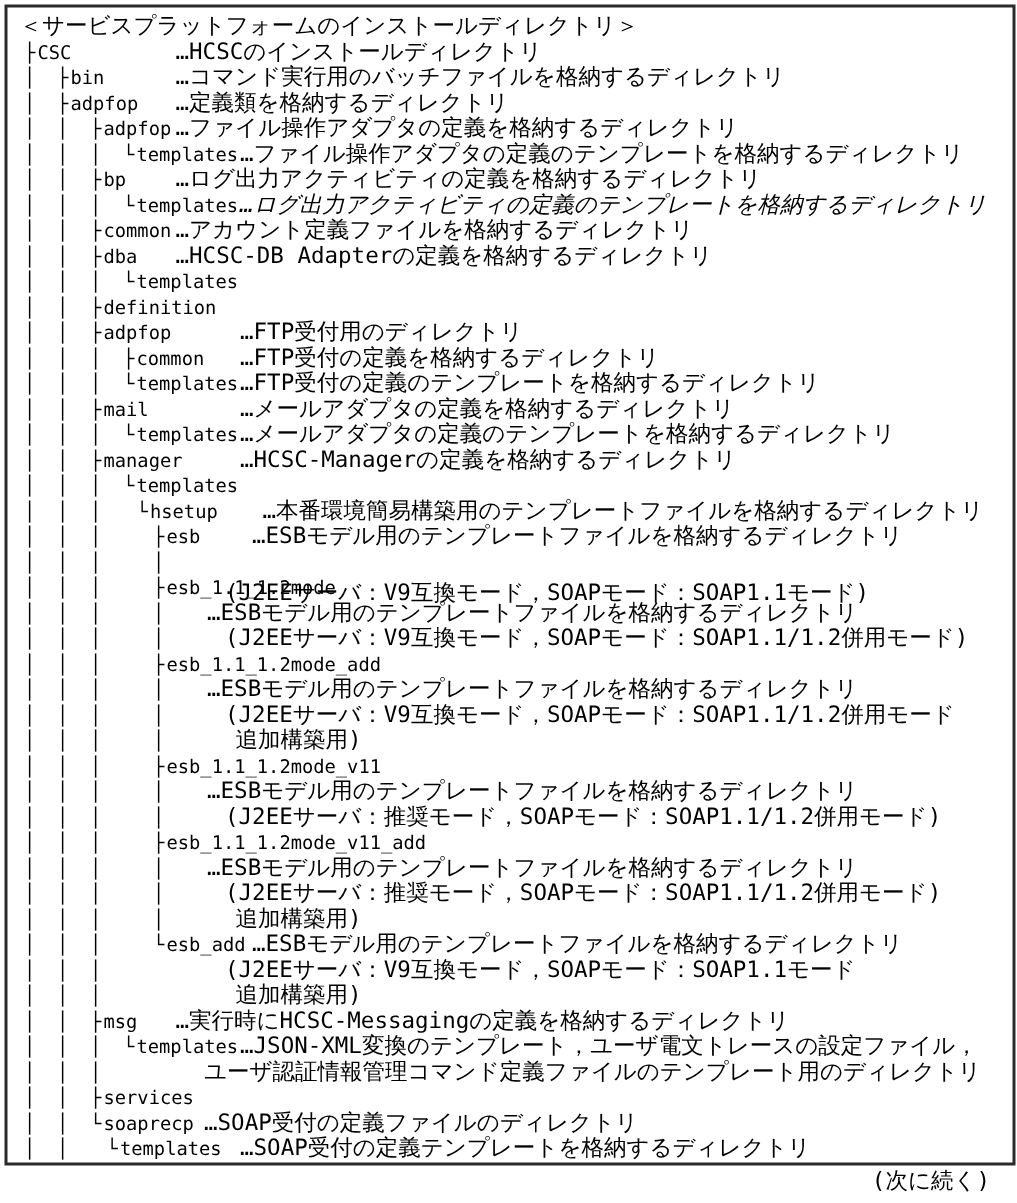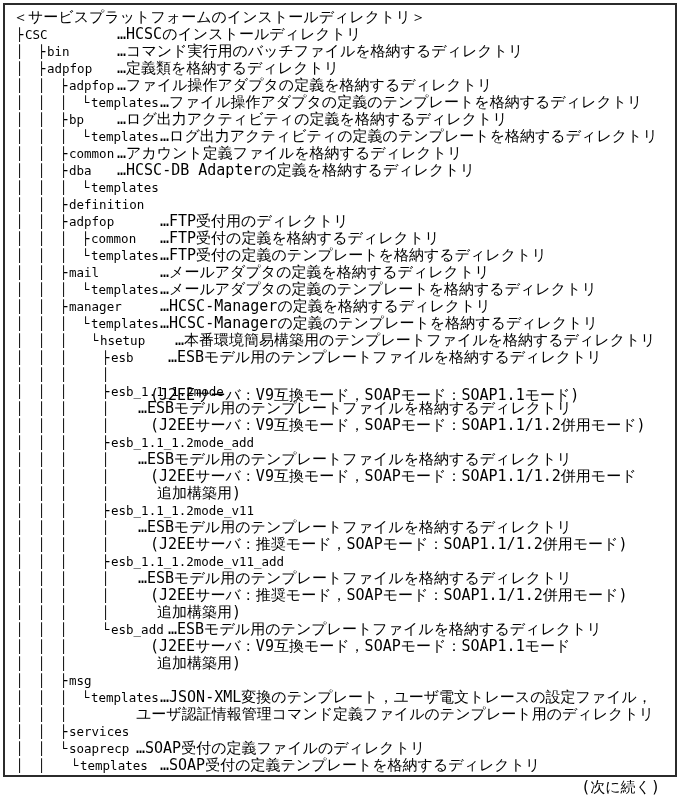--- a/index.html
+++ b/index.html
@@ -60,21 +60,21 @@
         <span class="glyph" style="left: 55px;">├</span>
         <span class="dirname" style="left: 64px;">bp</span>
         <span class="desc" style="left: 112px;">…ログ出力アクティビティの定義を格納するディレクトリ</span>
       </div>
       <div class="tree-line" style="top: 123px;">
         <span class="glyph" style="left: 11px;">│</span>
         <span class="glyph" style="left: 33px;">│</span>
         <span class="glyph" style="left: 55px;">│</span>
         <span class="glyph" style="left: 77px;">└</span>
         <span class="dirname" style="left: 86px;">templates</span>
-        <span class="desc" style="left: 155px;">…ログ出力アクティビティの定義のテンプレートを格納するディレクトリ</span>
+        <span class="desc" style="left: 155px; font-style: italic;">…ログ出力アクティビティの定義のテンプレートを格納するディレクトリ</span>
       </div>
       <div class="tree-line" style="top: 140px;">
         <span class="glyph" style="left: 11px;">│</span>
         <span class="glyph" style="left: 33px;">│</span>
         <span class="glyph" style="left: 55px;">├</span>
         <span class="dirname" style="left: 64px;">common</span>
         <span class="desc" style="left: 112px;">…アカウント定義ファイルを格納するディレクトリ</span>
       </div>
       <div class="tree-line" style="top: 157px;">
         <span class="glyph" style="left: 11px;">│</span>
@@ -140,21 +140,20 @@
         <span class="glyph" style="left: 55px;">├</span>
         <span class="dirname" style="left: 64px;">manager</span>
         <span class="desc" style="left: 155px;">…HCSC-Managerの定義を格納するディレクトリ</span>
       </div>
       <div class="tree-line" style="top: 310px;">
         <span class="glyph" style="left: 11px;">│</span>
         <span class="glyph" style="left: 33px;">│</span>
         <span class="glyph" style="left: 55px;">│</span>
         <span class="glyph" style="left: 77px;">└</span>
         <span class="dirname" style="left: 86px;">templates</span>
-        <span class="desc" style="left: 155px;">…HCSC-Managerの定義のテンプレートを格納するディレクトリ</span>
       </div>
       <div class="tree-line" style="top: 327px;">
         <span class="glyph" style="left: 11px;">│</span>
         <span class="glyph" style="left: 33px;">│</span>
         <span class="glyph" style="left: 55px;">│</span>
         <span class="glyph" style="left: 86px;">└</span>
         <span class="dirname" style="left: 95px;">hsetup</span>
         <span class="desc" style="left: 170px;">…本番環境簡易構築用のテンプレートファイルを格納するディレクトリ</span>
       </div>
       <div class="tree-line" style="top: 344px;">
@@ -288,20 +287,21 @@
         <span class="glyph" style="left: 11px;">│</span>
         <span class="glyph" style="left: 33px;">│</span>
         <span class="glyph" style="left: 55px;">│</span>
         <span class="desc" style="left: 152px;">追加構築用)</span>
       </div>
       <div class="tree-line" style="top: 667px;">
         <span class="glyph" style="left: 11px;">│</span>
         <span class="glyph" style="left: 33px;">│</span>
         <span class="glyph" style="left: 55px;">├</span>
         <span class="dirname" style="left: 64px;">msg</span>
+        <span class="desc" style="left: 112px;">…実行時にHCSC-Messagingの定義を格納するディレクトリ</span>
       </div>
       <div class="tree-line" style="top: 684px;">
         <span class="glyph" style="left: 11px;">│</span>
         <span class="glyph" style="left: 33px;">│</span>
         <span class="glyph" style="left: 55px;">│</span>
         <span class="glyph" style="left: 77px;">└</span>
         <span class="dirname" style="left: 86px;">templates</span>
         <span class="desc" style="left: 155px;">…JSON-XML変換のテンプレート，ユーザ電文トレースの設定ファイル，</span>
       </div>
       <div class="tree-line" style="top: 701px;">

